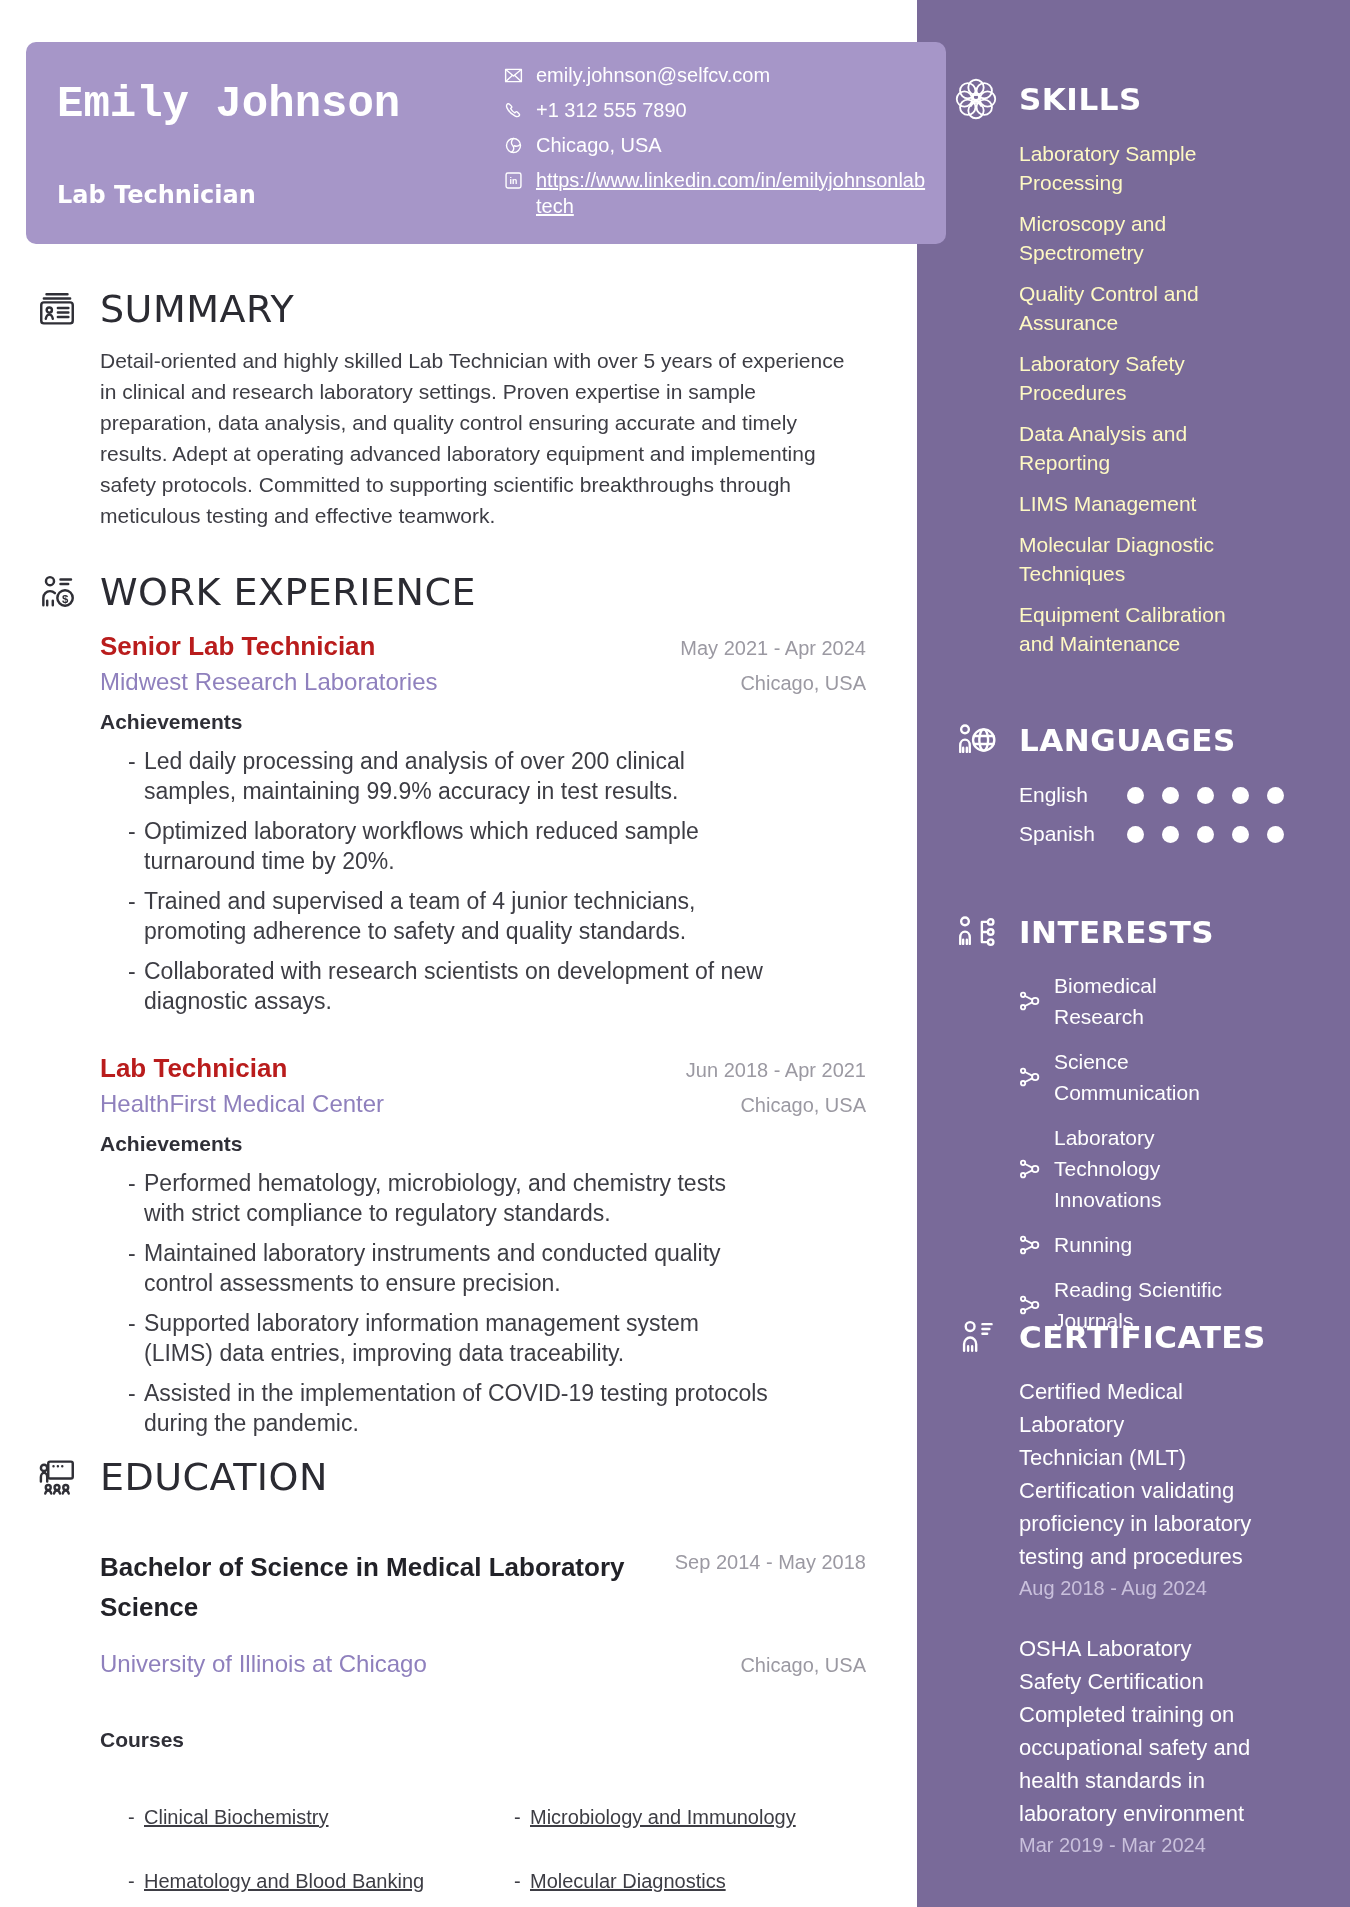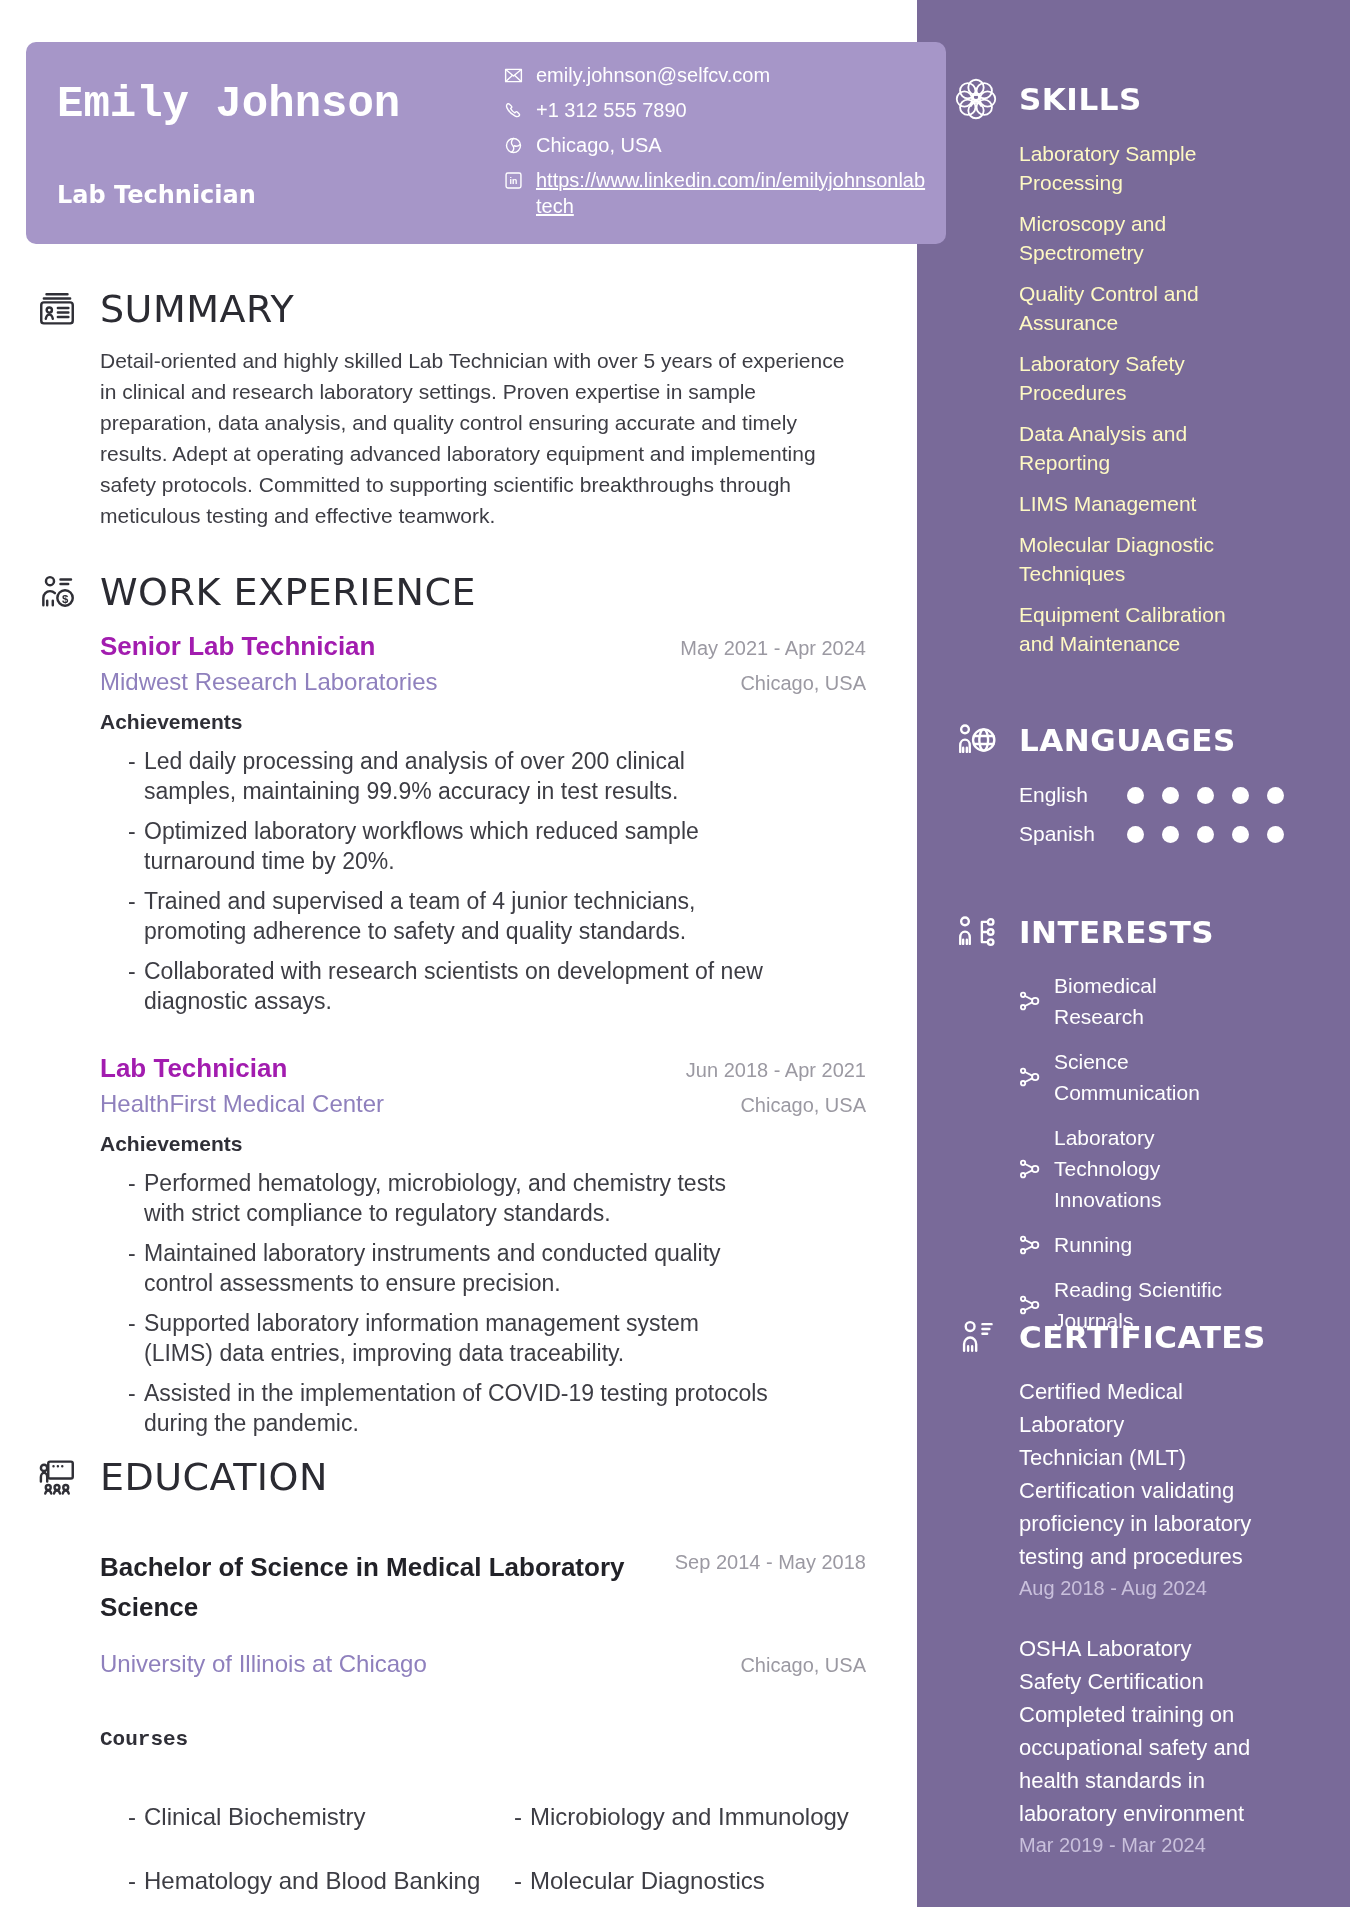--- a/index.html
+++ b/index.html
@@ -57,36 +57,36 @@
   .sec{position:absolute;left:36px;width:830px;}
   .sec-summary{top:287px;} .sec-work{top:570px;} .sec-edu{top:1455px;}
   .sec-head{display:flex;align-items:center;gap:22px;height:44px;}
   .sec-head h2{font-family:"DejaVu Sans", sans-serif;font-size:38px;font-weight:normal;letter-spacing:.5px;color:var(--heading_text);}
   .m-icon{width:42px;height:42px;flex:0 0 42px;display:inline-flex;}
   .m-icon svg{width:42px;height:42px;stroke:var(--icon_dark);fill:none;stroke-width:1.4;stroke-linecap:round;stroke-linejoin:round;}
   .summary-text{margin:14px 0 0 64px;max-width:765px;font-size:21px;line-height:31px;color:var(--body_text);}
   .job{margin:16px 0 0 64px;}
   .job + .job{margin-top:36px;}
   .job-head{display:flex;justify-content:space-between;align-items:baseline;}
-  .job-title{font-size:26px;font-weight:bold;line-height:32px;color:#a21caf;}
+  .job-title{font-size:26px;font-weight:bold;line-height:32px;color:#b91c1c;}
   .job-dates{font-size:20px;line-height:30px;color:var(--muted);text-align:right;white-space:nowrap;}
   .job-sub{display:flex;justify-content:space-between;align-items:baseline;margin-top:4px;}
   .company{font-size:24px;line-height:30px;color:var(--accent);}
   .job-loc{font-size:20px;line-height:30px;color:var(--muted);text-align:right;white-space:nowrap;}
   .ach-label{margin-top:10px;font-size:21px;font-weight:bold;line-height:28px;color:#2f2f37;}
   .bullets{list-style:none;margin:10px 0 0 28px;}
   .bullets li{font-size:23px;line-height:30px;max-width:640px;margin-bottom:10px;position:relative;padding-left:16px;}
   .bullets li::before{content:"-";position:absolute;left:0;top:0;}
   .degree-row{display:flex;justify-content:space-between;margin:48px 0 0 64px;}
   .degree{font-size:26px;font-weight:bold;line-height:40px;max-width:560px;color:#222228;}
   .edu-sub{display:flex;justify-content:space-between;align-items:baseline;margin:22px 0 0 64px;}
   .school{font-size:24px;line-height:30px;color:var(--accent);}
-  .courses-label{margin:46px 0 0 64px;font-size:21px;font-weight:bold;line-height:28px;color:#2f2f37;font-family:Liberation Mono, monospace;}
+  .courses-label{margin:46px 0 0 64px;font-size:21px;font-weight:bold;line-height:28px;color:#2f2f37;}
   .course-grid{margin:48px 0 0 92px;display:grid;grid-template-columns:386px auto;row-gap:34px;list-style:none;}
-  .course-grid li{font-size:24px;line-height:30px;position:relative;padding-left:16px;}
+  .course-grid li{font-size:20px;line-height:30px;position:relative;padding-left:16px;text-decoration:underline;}
   .course-grid li::before{content:"-";position:absolute;left:0;top:0;}
 </style>
 </head>
 <body>
 
 <div class="page">
 
   <aside class="sidebar">
 
     <section class="sb sb-skills">

